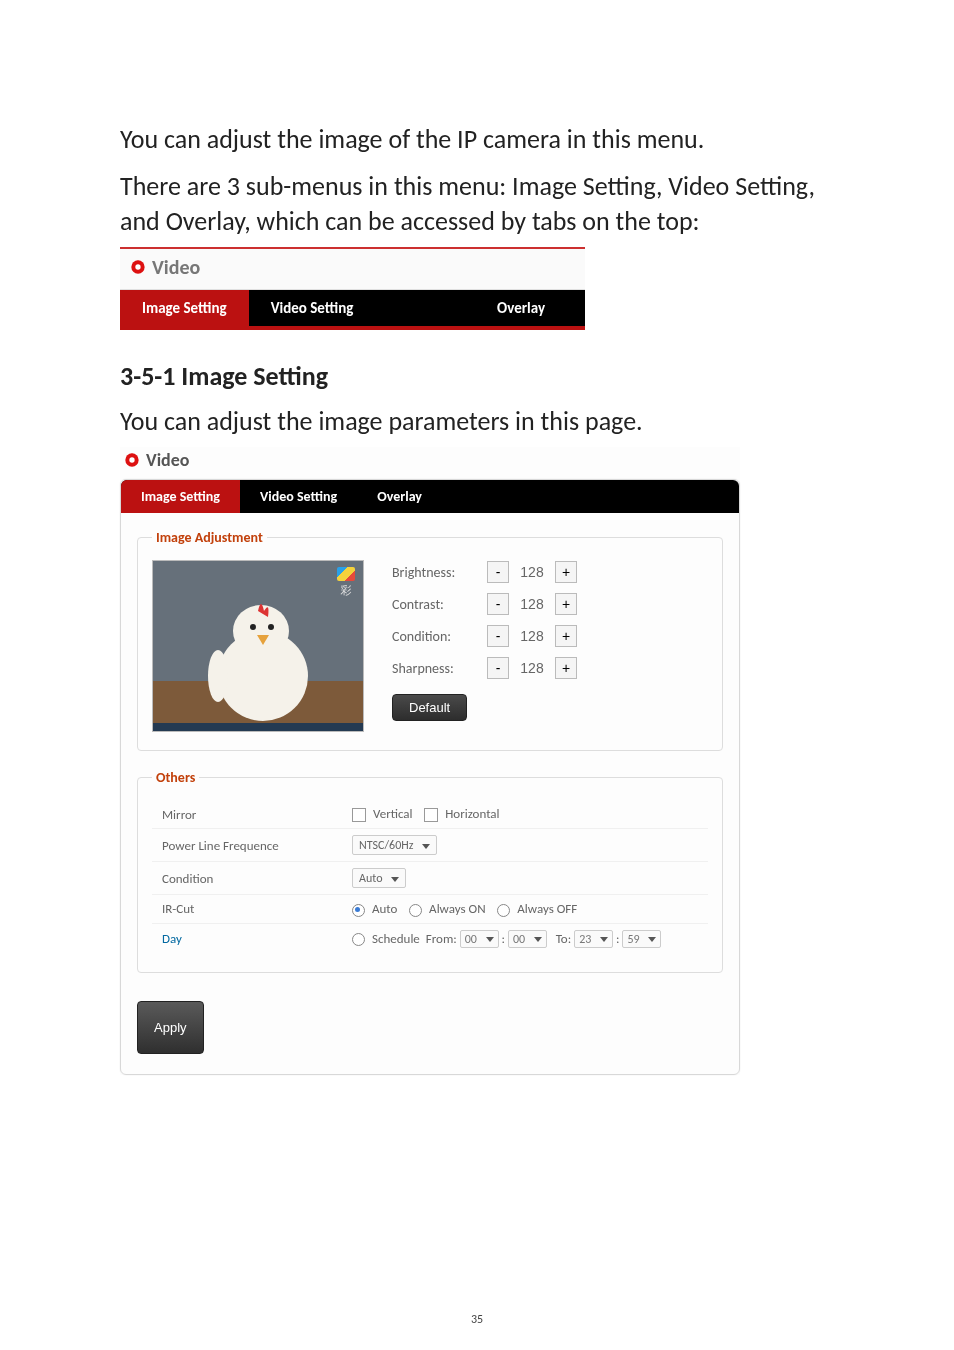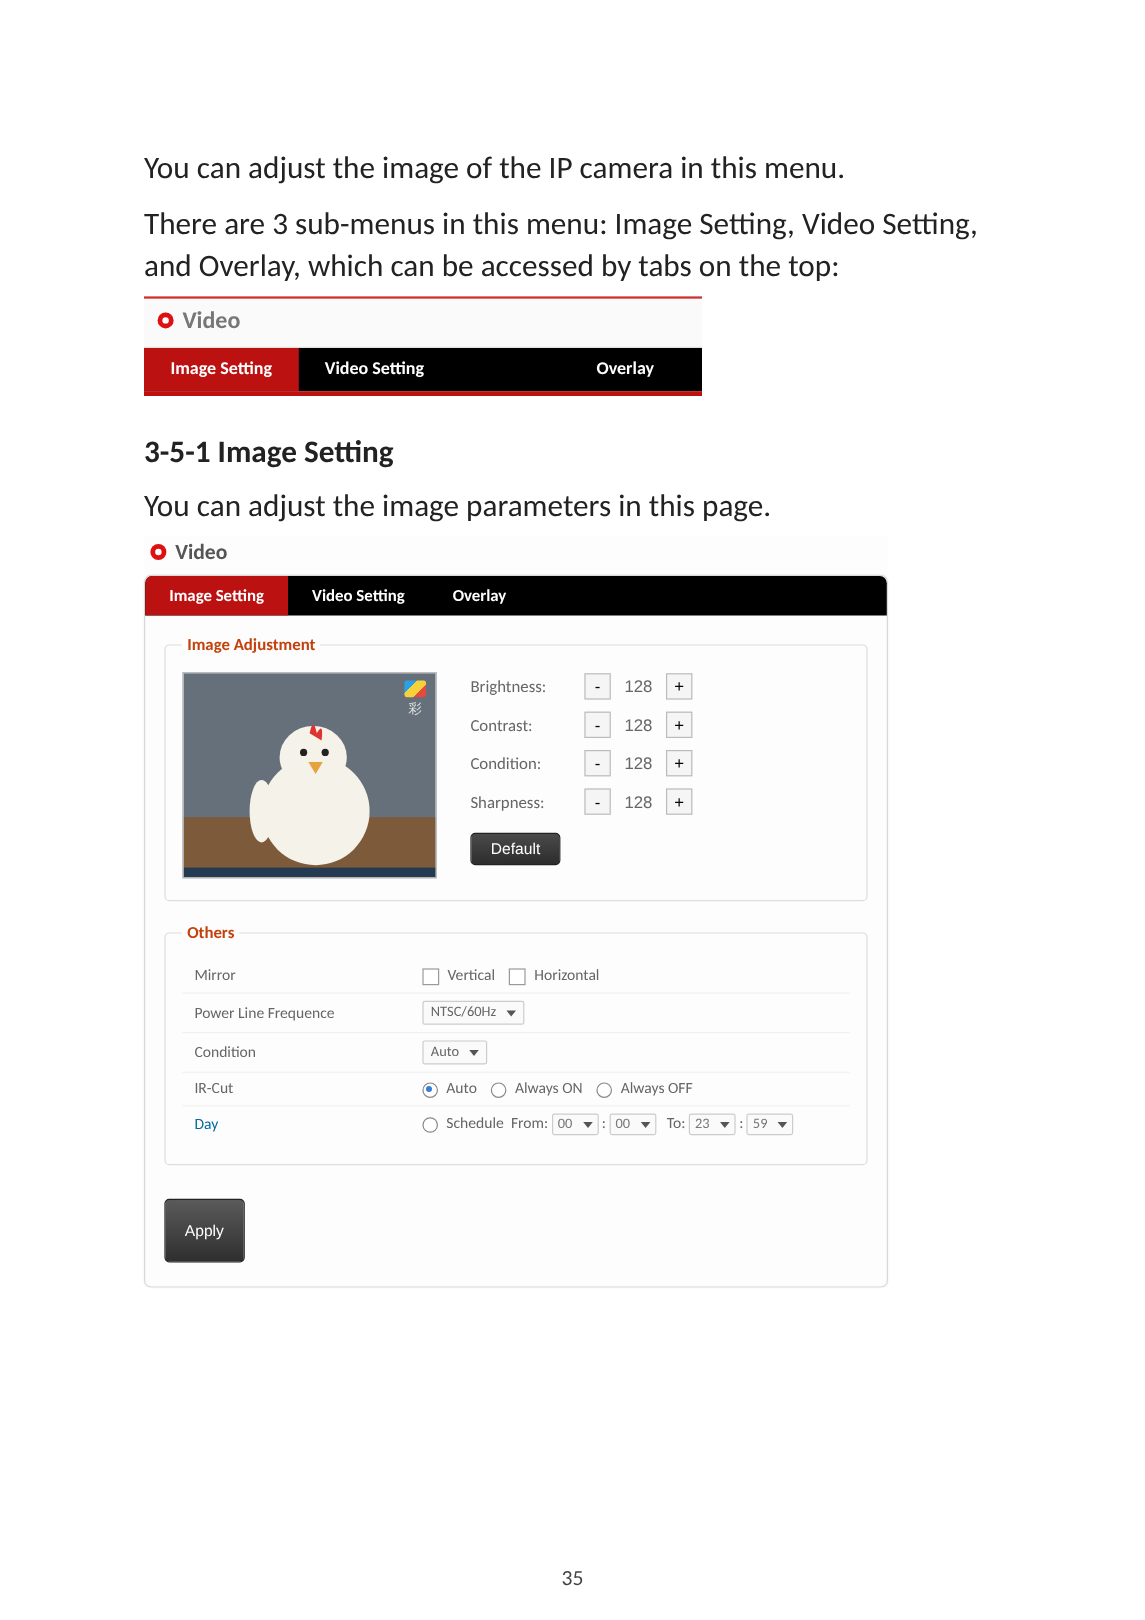--- a/index.html
+++ b/index.html
@@ -288,21 +288,21 @@
     font-size: 13px;
     cursor: pointer;
     margin-top: 10px;
   }
   .pagenum {
     position: absolute;
     bottom: 24px;
     left: 0;
     right: 0;
     text-align: center;
-    font-size: 18px;
+    font-size: 12px;
     color: #444;
   }
 </style>
 </head>
 <body>
 
 <div class="page">
 
 
   <p class="body">You can adjust the image of the IP camera in this menu.</p>

